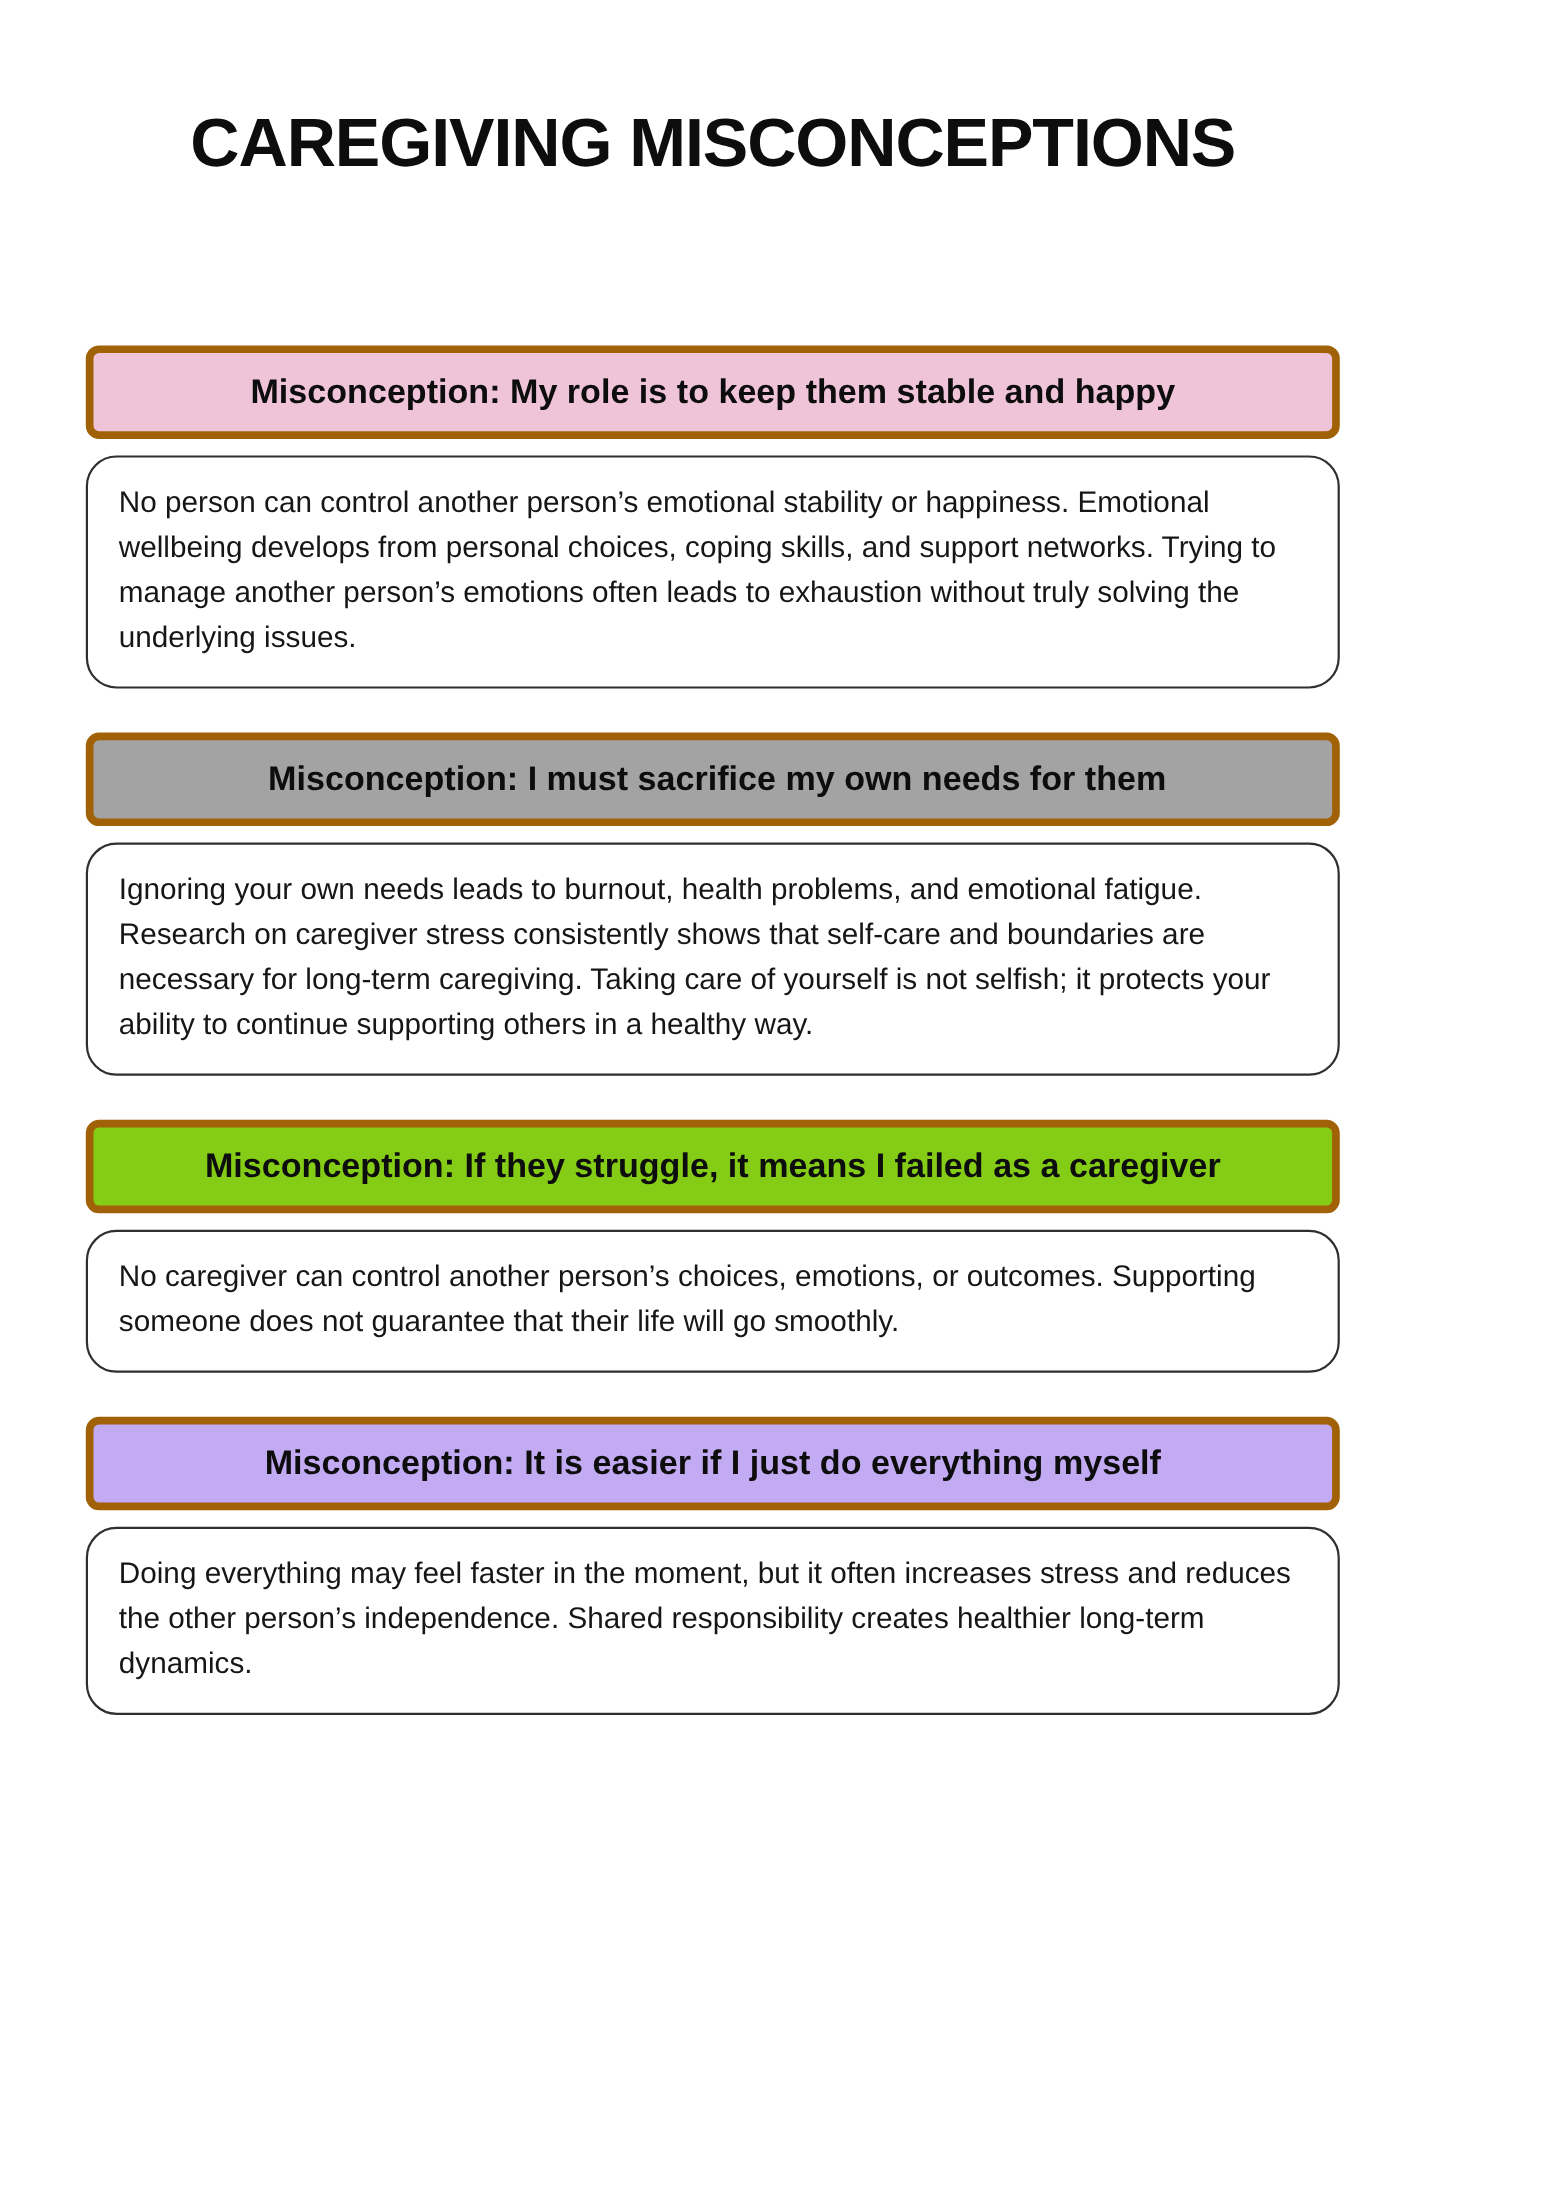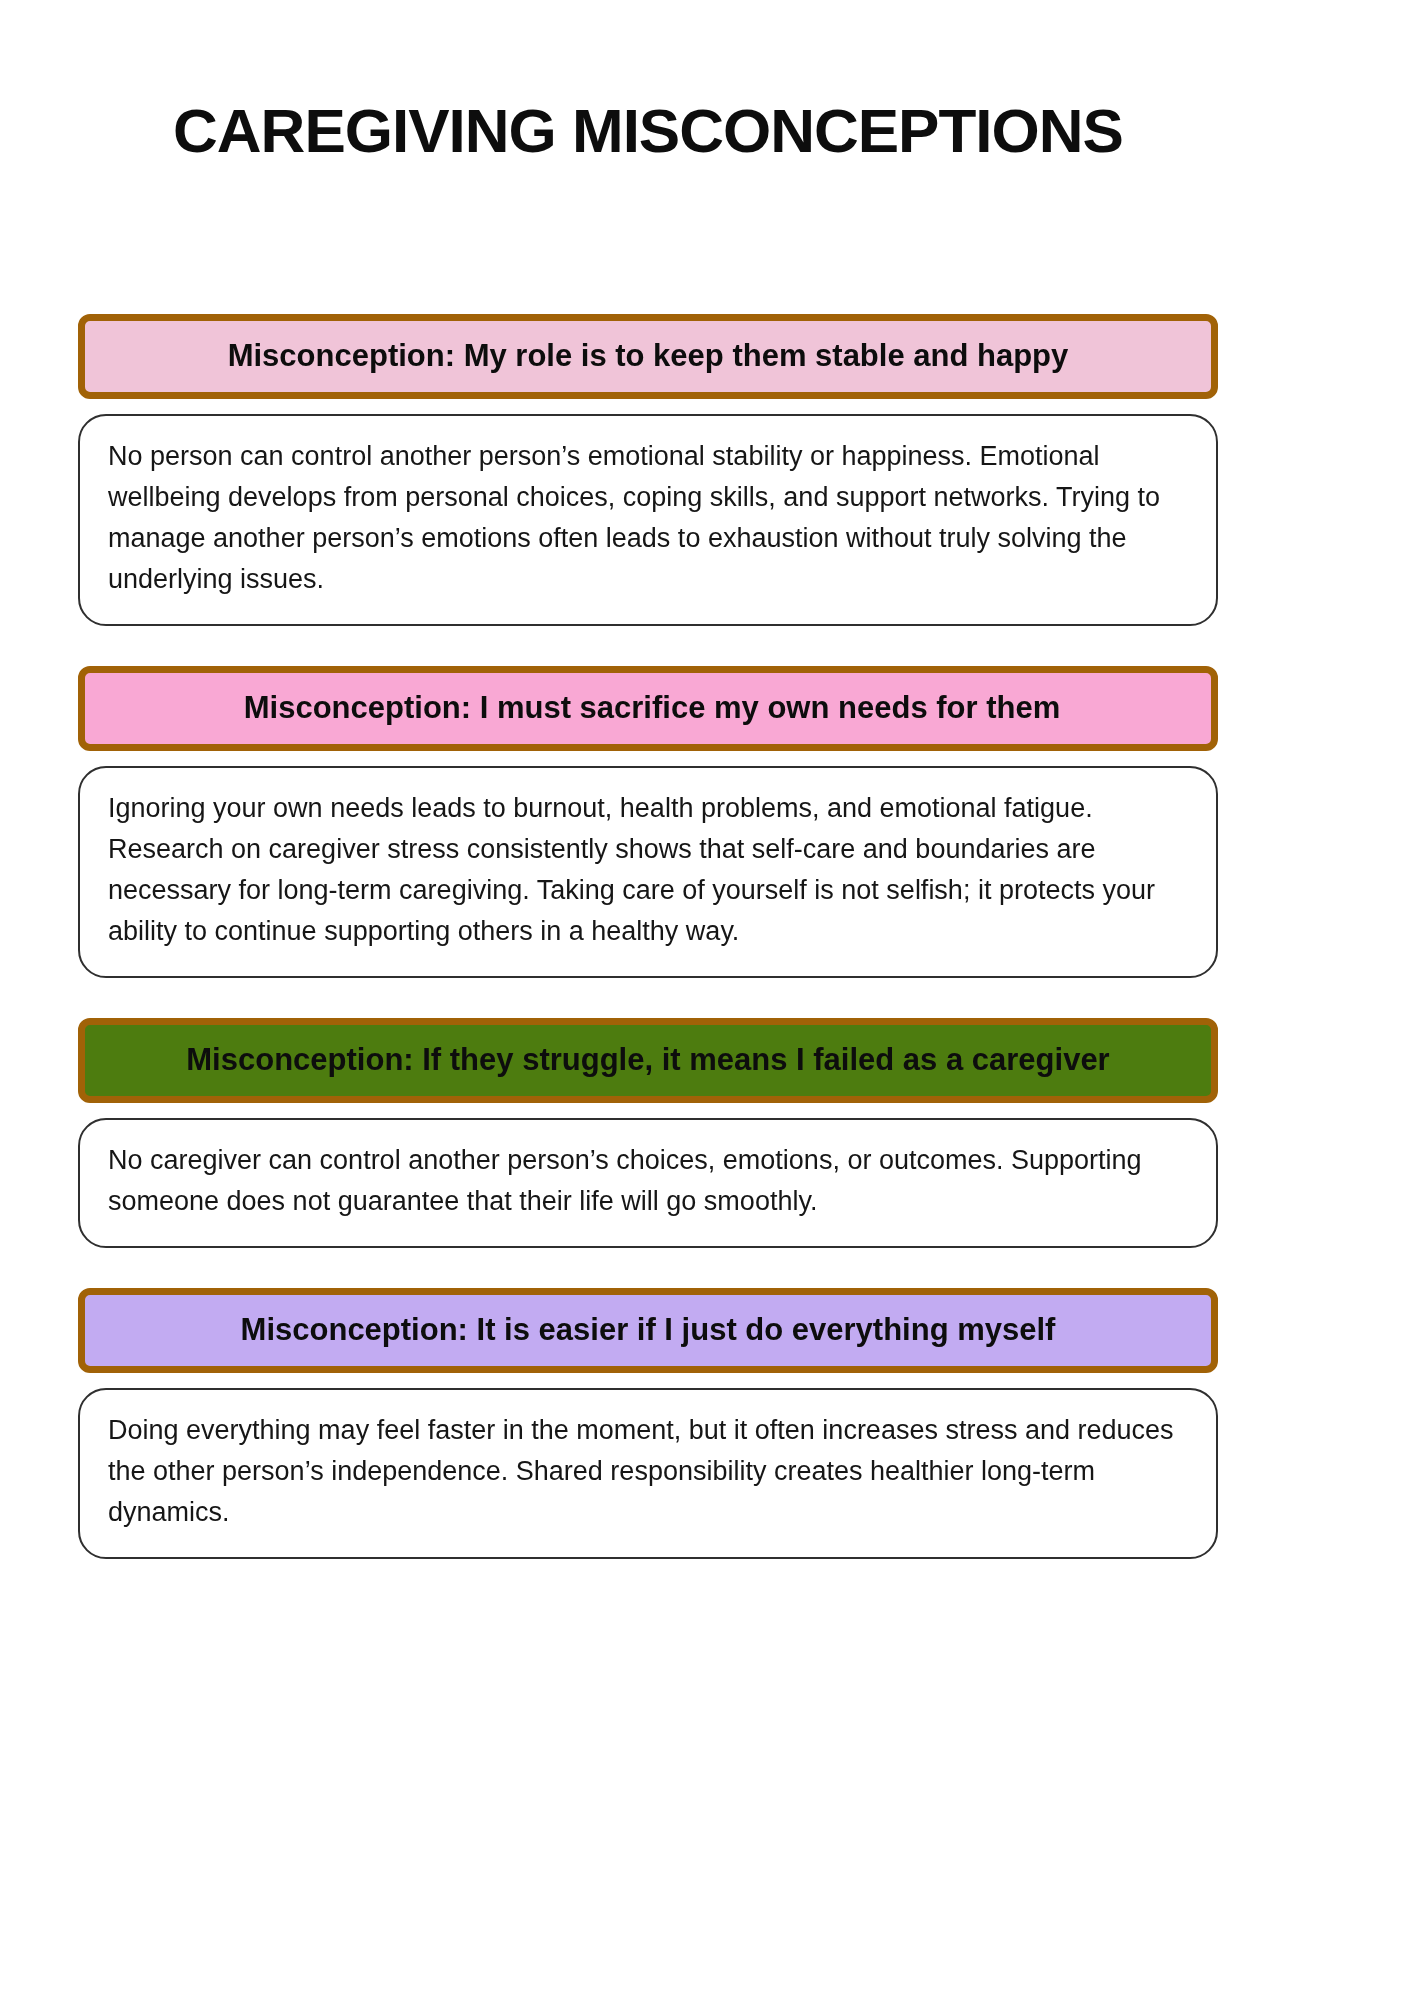--- a/index.html
+++ b/index.html
@@ -66,26 +66,26 @@
 <div class="page">
 
   <h1 class="doc-title">CAREGIVING MISCONCEPTIONS</h1>
 
   <section class="section">
     <div class="card-header" style="background-color: rgb(240, 196, 216);">Misconception: My role is to keep them stable and happy</div>
     <div class="card-body">No person can control another person’s emotional stability or happiness. Emotional wellbeing develops from personal choices, coping skills, and support networks. Trying to manage another person’s emotions often leads to exhaustion without truly solving the underlying issues.</div>
   </section>
 
   <section class="section">
-    <div class="card-header" style="background-color: #f9a8d4; padding-left: 32px;">Misconception: I must sacrifice my own needs for them</div>
+    <div class="card-header" style="background-color: #a3a3a3; padding-left: 32px;">Misconception: I must sacrifice my own needs for them</div>
     <div class="card-body">Ignoring your own needs leads to burnout, health problems, and emotional fatigue. Research on caregiver stress consistently shows that self-care and boundaries are necessary for long-term caregiving. Taking care of yourself is not selfish; it protects your ability to continue supporting others in a healthy way.</div>
   </section>
 
   <section class="section">
-    <div class="card-header" style="background-color: #4d7c0f;">Misconception: If they struggle, it means I failed as a caregiver</div>
+    <div class="card-header" style="background-color: #84cc16;">Misconception: If they struggle, it means I failed as a caregiver</div>
     <div class="card-body">No caregiver can control another person’s choices, emotions, or outcomes. Supporting someone does not guarantee that their life will go smoothly.</div>
   </section>
 
   <section class="section">
     <div class="card-header" style="background-color: rgb(194, 171, 242);">Misconception: It is easier if I just do everything myself</div>
     <div class="card-body">Doing everything may feel faster in the moment, but it often increases stress and reduces the other person’s independence. Shared responsibility creates healthier long-term dynamics.</div>
   </section>
 
 </div>
 

